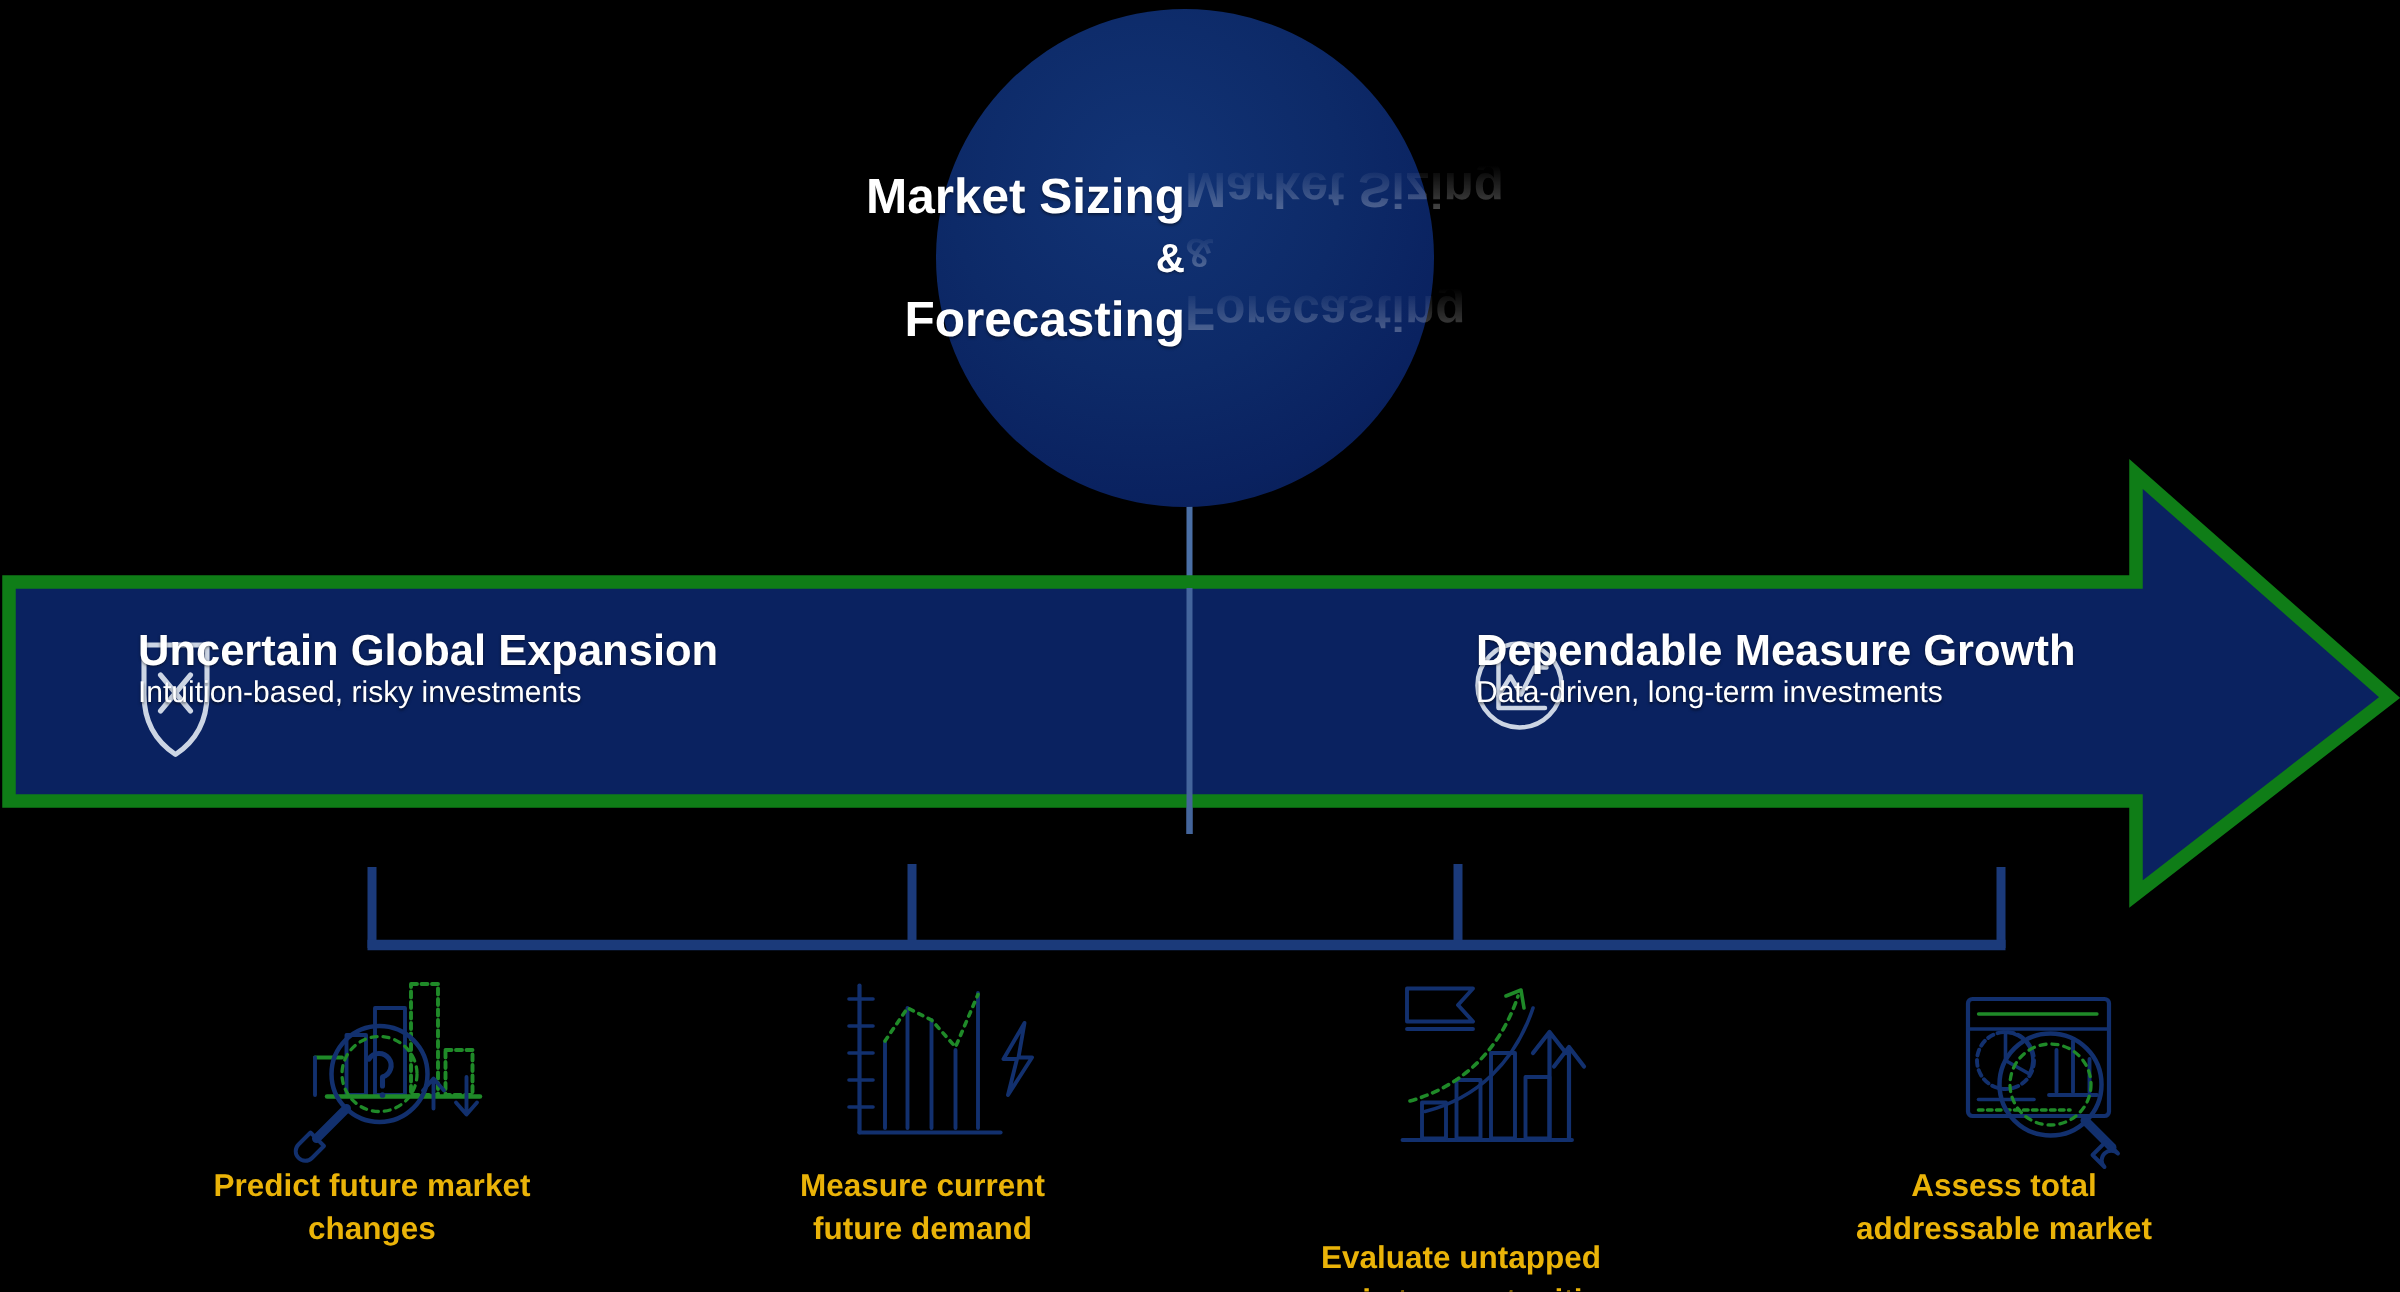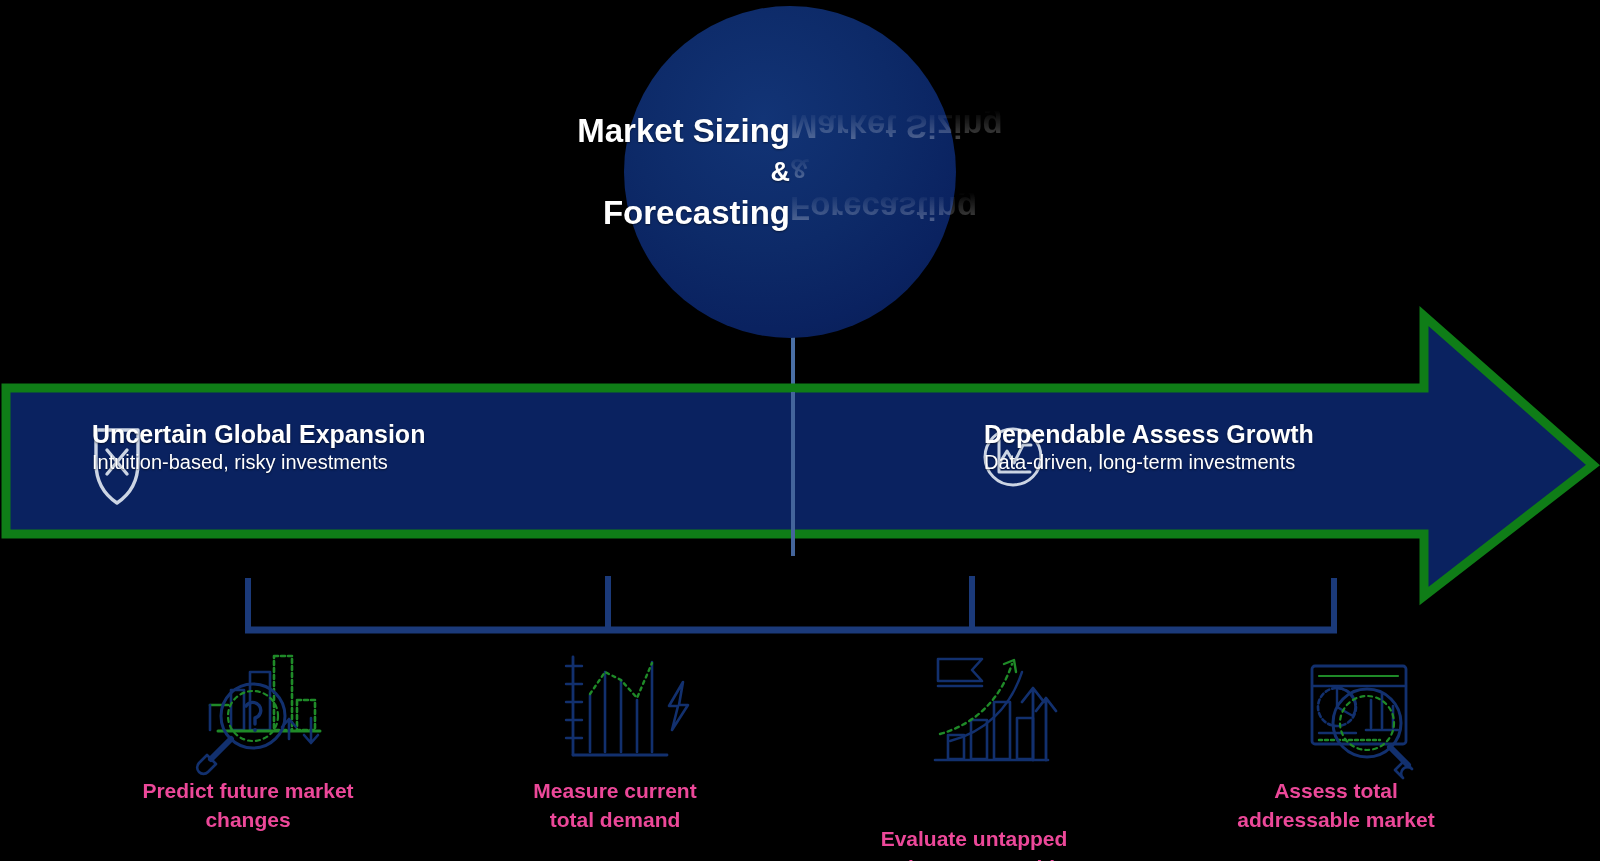--- a/index.html
+++ b/index.html
@@ -38,35 +38,35 @@
     -webkit-text-fill-color:transparent;
     opacity:.85;
   }
   .hub-refl.amp{font-size:27px;line-height:32px;margin-top:-8px;}
   .amp-row{height:36px;}
 
   
   .band-block{position:absolute;z-index:4;display:flex;align-items:center;gap:18px;}
   .band-txt{display:flex;flex-direction:column;}
   .band-title{
-    font-size:25px;font-weight:bold;color:#ffffff;line-height:30px;white-space:nowrap;
+    font-size:29px;font-weight:bold;color:#ffffff;line-height:30px;white-space:nowrap;
     text-shadow:0 1px 2px rgba(0,0,0,.55);
   }
   .band-sub{
     font-size:20px;font-weight:normal;color:#ffffff;line-height:27px;white-space:nowrap;
     text-shadow:0 1px 2px rgba(0,0,0,.55);
   }
   #band-left{left:92px;top:419px;}
   #band-left .band-txt{align-items:flex-start;}
   #band-right{left:984px;top:419px;}
 
   
   .step-label{
     position:absolute;z-index:4;text-align:center;
-    font-size:21px;font-weight:bold;line-height:29px;color:#ec4899;
+    font-size:21px;font-weight:bold;line-height:29px;color:#eab308;
     white-space:pre-line;
   }
 </style>
 </head>
 <body>
 
 <div id="stage">
 
   <svg class="layer" viewBox="0 0 1600 861">
 
@@ -216,27 +216,27 @@
 
   <div class="band-block" id="band-left">
     <div class="band-txt">
       <div class="band-title">Uncertain Global Expansion</div>
       <div class="band-sub">Intuition-based, risky investments</div>
     </div>
   </div>
 
   <div class="band-block" id="band-right">
     <div class="band-txt">
-      <div class="band-title">Dependable Assess Growth</div>
+      <div class="band-title">Dependable Measure Growth</div>
       <div class="band-sub">Data-driven, long-term investments</div>
     </div>
   </div>
 
   <div class="step-label" style="left:128px;top:776px;width:240px;">Predict future market
 changes</div>
   <div class="step-label" style="left:495px;top:776px;width:240px;">Measure current
-total demand</div>
+future demand</div>
   <div class="step-label" style="left:850px;top:776px;width:248px;margin-top:48px;">Evaluate untapped
 market opportunities</div>
   <div class="step-label" style="left:1212px;top:776px;width:248px;">Assess total
 addressable market</div>
 
 </div>
 
 </body></html>

